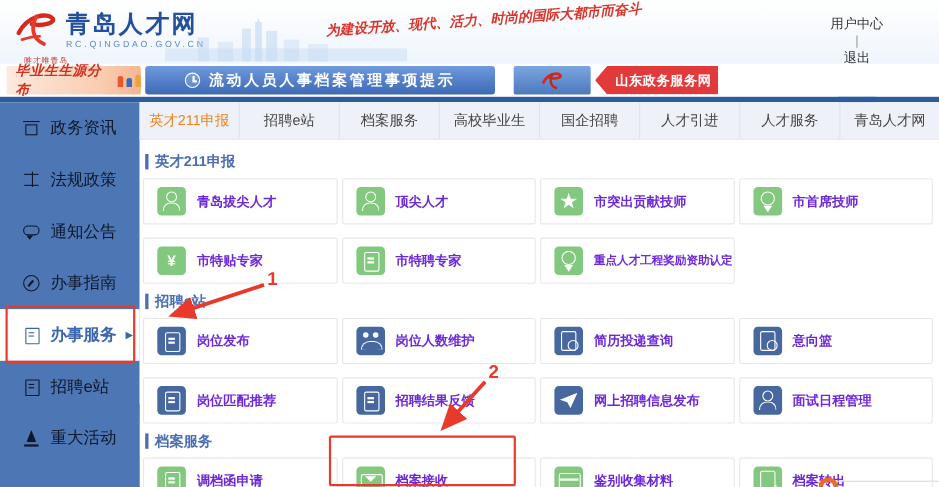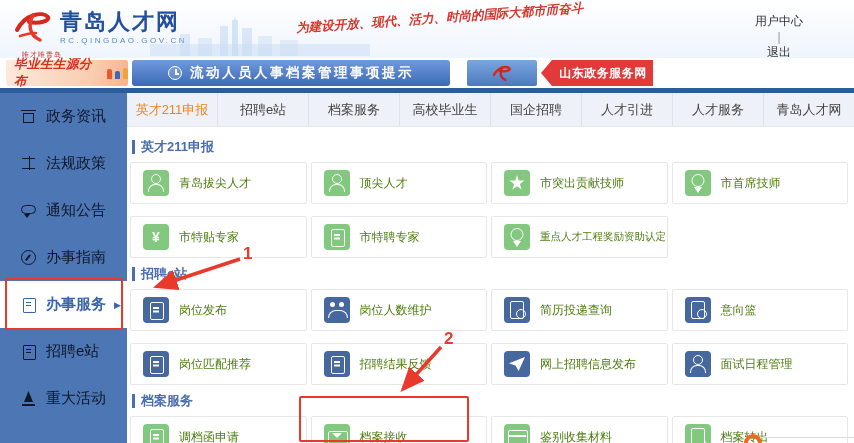--- a/index.html
+++ b/index.html
@@ -94,21 +94,21 @@
          font-size:13px; color:#444; cursor:pointer; border-left:1px solid #dde3ed; }
   .tab:first-child { border-left:none; }
   .tab.active { color:#f28220; }
   .content { padding:4px 6px 0 3px; }
   .sec-title { display:flex; align-items:center; gap:6px; margin:7px 0 6px 2px; }
   .sec-bar { width:3px; height:14px; background:#4a6db3; }
   .sec-txt { font-size:13px; font-weight:bold; color:#4a6db3; }
   .grid { display:grid; grid-template-columns:repeat(4,1fr); gap:12px 4px; grid-auto-rows:42px; }
   .card { border:1px solid #e7e7e7; background:#fff; border-radius:2px; display:flex;
           align-items:center; padding-left:12px; gap:10px; cursor:pointer; overflow:hidden; }
-  .clabel { font-size:12px; color:#4d7c0f; white-space:nowrap; }
+  .clabel { font-size:12px; color:#6d28d9; white-space:nowrap;font-weight:bold; }
   .clabel.tight { font-size:10.5px; }
 
   
   .ci { width:26px; height:26px; border-radius:4px; position:relative; flex:none; }
   .ci.green { background:#82c87e; } .ci.blue { background:#46689f; }
   .gl-person::before { content:""; position:absolute; top:4px; left:50%; transform:translateX(-50%);
                        width:8px; height:8px; border:1.6px solid #fff; border-radius:50%; }
   .gl-person::after  { content:""; position:absolute; bottom:4px; left:50%; transform:translateX(-50%);
                        width:14px; height:7px; border:1.6px solid #fff; border-bottom:none; border-radius:7px 7px 0 0; }
   .gl-people::before { content:""; position:absolute; top:5px; left:6px; width:5px; height:5px;

